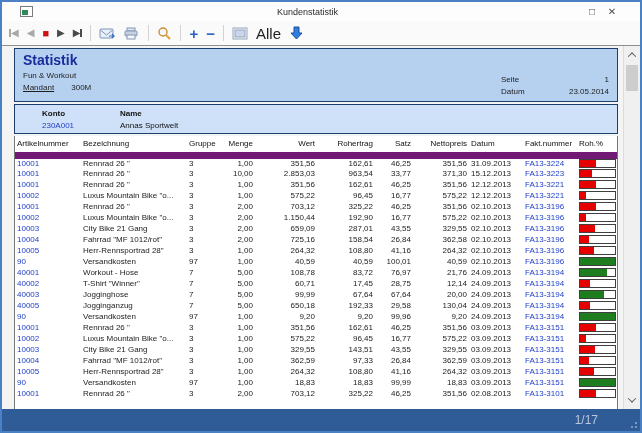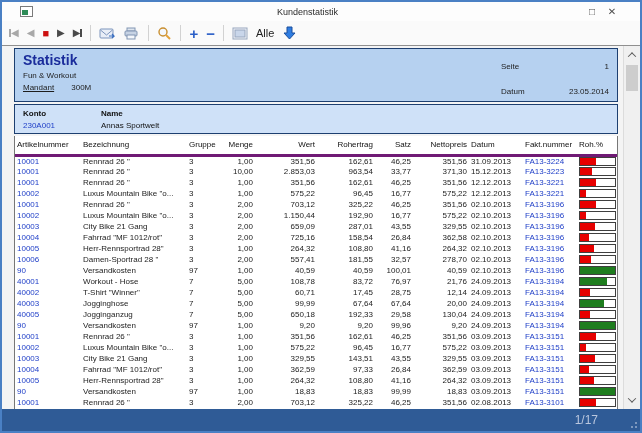--- a/index.html
+++ b/index.html
@@ -20,44 +20,44 @@
   .toolbar { height:25px; flex:0 0 auto; background:#fafafa; border-bottom:1px solid #8f8f8f;
              display:flex; align-items:center; padding:0 7px; gap:8px; }
   .tbi { display:flex; align-items:center; line-height:1; }
   .glyph { font-size:10px; }
   .dis { color:#a8a8a8; }
   .ena { color:#4a4a4a; }
   .stop { color:#cc0f0f; font-size:11px; }
   .vbar { width:2px; height:8px; background:currentColor; display:inline-block; }
   .sep { width:1px; height:16px; background:#d2d2d2; flex:0 0 auto; }
   .plusminus { font-size:15px; font-weight:bold; color:#2b5fc7; }
-  .alle-label { font-size:11px; color:#222; }
+  .alle-label { font-size:15px; color:#222; }
 
   
   .content { flex:1; position:relative; background:#f4f4f4; overflow:hidden; }
   .page { position:absolute; left:12px; top:2px; width:604px; bottom:0; display:flex; flex-direction:column; }
 
   .band1 { background:#b6d1f0; border:1px solid #1d3f70; height:54px; padding:3px 8px; position:relative; flex:0 0 auto; }
   .report-title { color:#1a2c9b; font-weight:bold; font-size:14px; }
   .b1-line { font-size:8px; color:#1d1d1d; margin-top:3px; }
   .b1-label { display:inline-block; width:46px;text-decoration:underline; }
   .band1-right { position:absolute; right:8px; bottom:5px; font-size:8px; color:#1d1d1d;
-                 display:grid; grid-template-columns:34px 74px; row-gap:16px; }
+                 display:grid; grid-template-columns:34px 74px; row-gap:3px; }
   .band1-right .val { text-align:right; }
 
   .band2 { background:#cfe1f8; border:1px solid #1d3f70; height:30px; margin-top:2px; padding:2px 8px;
            display:flex; font-size:8px; color:#111; flex:0 0 auto; }
   .b2-col { display:flex; flex-direction:column; justify-content:space-around; }
-  .b2-konto { width:78px; }
+  .b2-konto { width:78px;margin-left:19px; }
   .b2-label { font-weight:bold; }
 
   .table-section { flex:1; margin-top:2px; background:#fff; border-left:1px solid #777;
                    border-right:1px solid #777; overflow:hidden; }
   table { width:100%; border-collapse:collapse; table-layout:fixed; font-size:8px; color:#1c1c1c; }
-  thead th { height:19px; font-weight:normal; color:#111; border-bottom:3px solid #701a75;
+  thead th { height:19px; font-weight:normal; color:#111; border-bottom:7px solid #701a75;
              padding:0 2px; vertical-align:middle; white-space:nowrap; overflow:hidden; }
   tbody td { height:11px; padding:0 2px; white-space:nowrap; overflow:hidden; vertical-align:middle; }
   .al { text-align:left; } .ar { text-align:right; }
   .link { color:#2140c8; cursor:pointer; }
   .barbox { width:37px; height:9px; border:1px solid #3f3f3f; background:#fff; }
   .barfill { height:100%; }
 
   
   .vscroll { position:absolute; top:0; right:0; bottom:0; width:17px; background:#f0f0f0;
              border-left:1px solid #dcdcdc; }
@@ -356,37 +356,20 @@
                 <td class="ar">264,32</td>
                 <td class="al">02.10.2013</td>
                 <td class="al"><span class="link">FA13-3196</span></td>
                 <td class="al">
                   <div class="barbox">
                     <div class="barfill" style="width: 41.16%; background: rgb(230, 0, 0);"></div>
                   </div>
                 </td>
               </tr>
               <tr>
-                <td class="al"><span class="link">10006</span></td>
-                <td class="al">Damen-Sportrad 28 "</td>
-                <td class="al">3</td>
-                <td class="ar">2,00</td>
-                <td class="ar">557,41</td>
-                <td class="ar">181,55</td>
-                <td class="ar">32,57</td>
-                <td class="ar">278,70</td>
-                <td class="al">02.10.2013</td>
-                <td class="al"><span class="link">FA13-3196</span></td>
-                <td class="al">
-                  <div class="barbox">
-                    <div class="barfill" style="width: 32.57%; background: rgb(230, 0, 0);"></div>
-                  </div>
-                </td>
-              </tr>
-              <tr>
                 <td class="al"><span class="link">90</span></td>
                 <td class="al">Versandkosten</td>
                 <td class="al">97</td>
                 <td class="ar">1,00</td>
                 <td class="ar">40,59</td>
                 <td class="ar">40,59</td>
                 <td class="ar">100,01</td>
                 <td class="ar">40,59</td>
                 <td class="al">02.10.2013</td>
                 <td class="al"><span class="link">FA13-3196</span></td>

